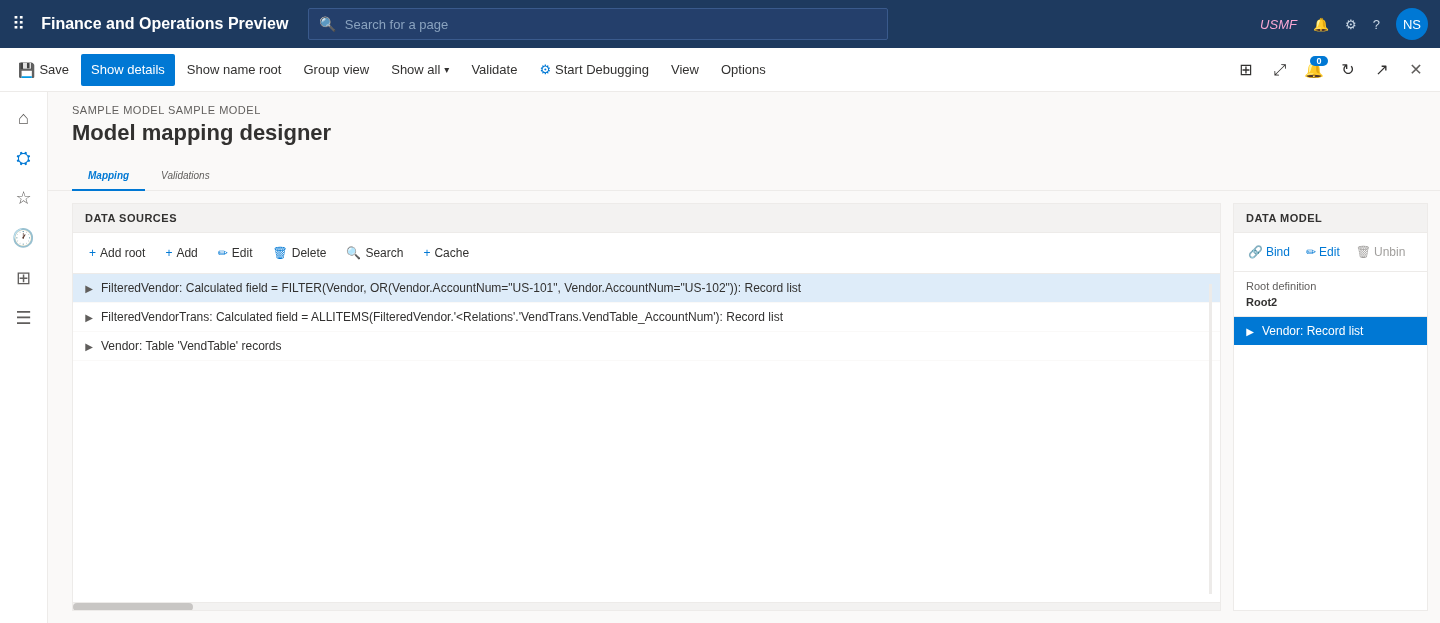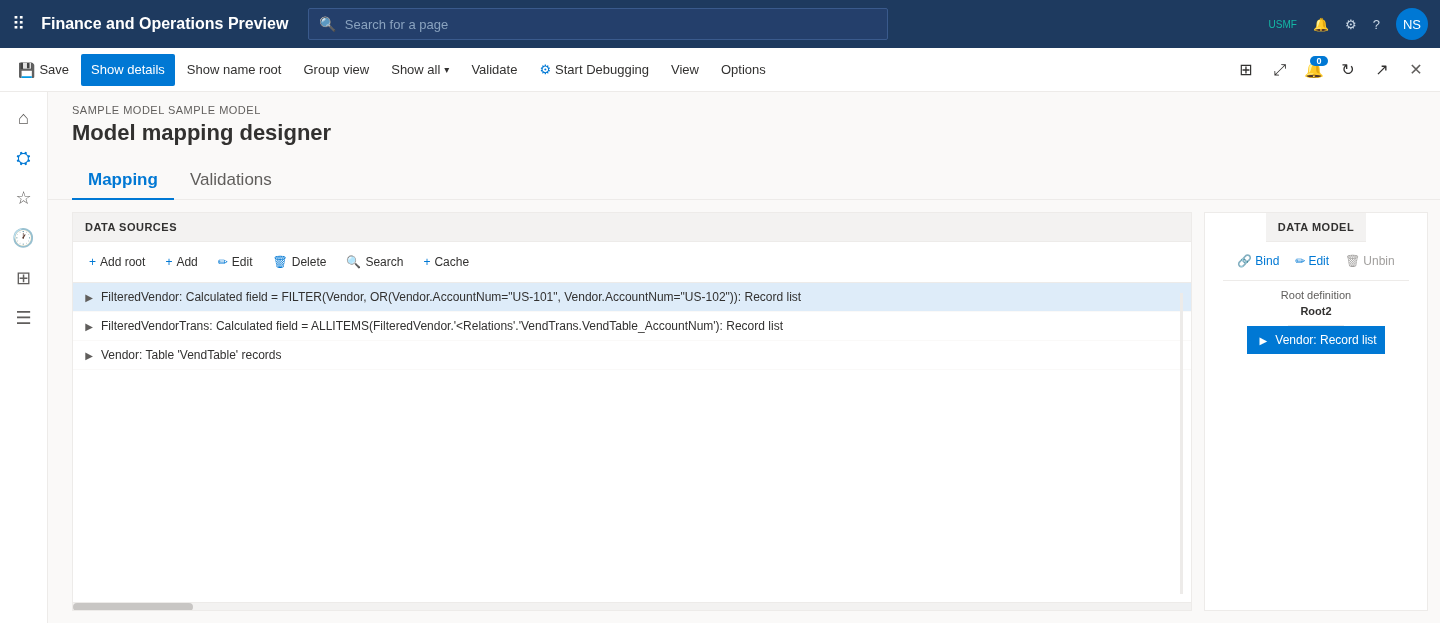--- a/index.html
+++ b/index.html
@@ -143,24 +143,25 @@
     
     .tabs {
       display: flex;
       padding: 8px 24px 0;
       border-bottom: 1px solid #edebe9;
       margin-top: 8px;
     }
     .tab {
       padding: 8px 16px;
       cursor: pointer;
-      font-size: 17px;
+      font-size: 10px;
       color: #605e5c;
       border-bottom: 2px solid transparent;
       margin-bottom: -1px;
+      font-style: italic;
     }
     .tab.active {
       color: #0078d4;
       border-bottom-color: #0078d4;
       font-weight: 600;
     }
 
     
     .panel {
       flex: 1;
@@ -219,29 +220,28 @@
     .expand-btn {
       width: 16px; height: 16px;
       border: none; background: transparent; cursor: pointer;
       color: #605e5c; font-size: 10px;
       display: flex; align-items: center; justify-content: center;
       margin-right: 4px; flex-shrink: 0;
     }
 
     
     .right-panel {
-      width: 224px;
+      width: 195px;
       background: #fff;
       border-left: 1px solid #edebe9;
       display: flex;
       flex-direction: column;
       margin: 12px 12px 12px 0;
       border: 1px solid #edebe9;
       overflow: hidden;
-      align-items: center;
     }
     .right-panel-header {
       padding: 8px 12px;
       font-size: 11px;
       font-weight: 700;
       color: #323130;
       text-transform: uppercase;
       letter-spacing: 0.5px;
       background: #f3f2f1;
       border-bottom: 1px solid #edebe9;
@@ -333,21 +333,21 @@
 <div class="top-nav">
   <span class="top-nav-grid-icon">⠿</span>
   <span class="top-nav-title">Finance and Operations Preview</span>
 
   <div class="top-nav-search">
     <span class="search-icon-nav">🔍</span>
     <input type="text" placeholder="Search for a page" style="">
   </div>
 
   <div class="top-nav-right">
-    <span class="top-nav-right" style="color:#14b8a6;font-size:10px;">USMF</span>
+    <span class="top-nav-right" style="color:#f9a8d4;font-size:13px;font-style:italic;">USMF</span>
     <span class="nav-icon-btn">🔔</span>
     <span class="nav-icon-btn">⚙</span>
     <span class="nav-icon-btn">?</span>
     <div class="avatar">NS</div>
   </div>
 </div>
 
 <div class="toolbar">
   <button class="toolbar-btn">
     <span class="btn-icon">💾</span>

